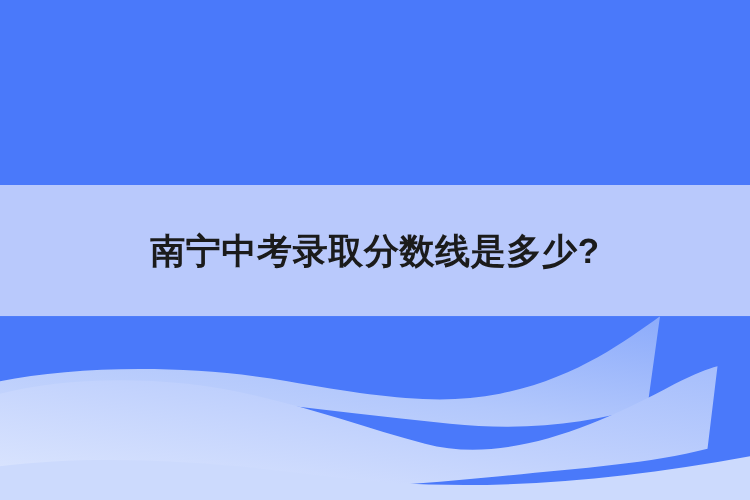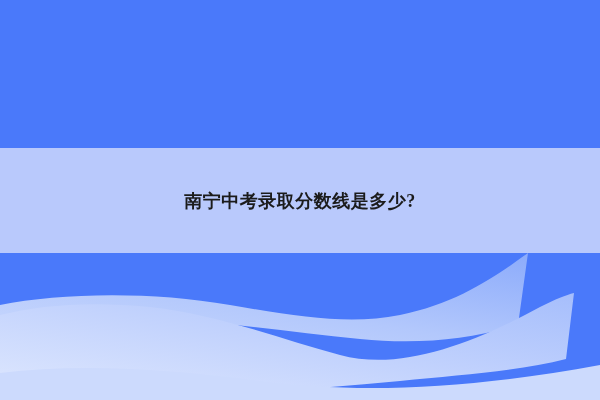--- a/index.html
+++ b/index.html
@@ -33,27 +33,27 @@
     top: 148px;
     width: 600px;
     height: 105px;
     background: #b9c9fc;
     display: flex;
     align-items: center;
     justify-content: center;
   }
   .headline {
     color: #1b1b1b;
-    font-size: 18px;
+    font-size: 28px;
     font-weight: 700;
     letter-spacing: 0.5px;
     line-height: 1;
     white-space: nowrap;
     text-align: right;
-    font-family: Liberation Serif, serif;
+    font-family: Liberation Sans, sans-serif;
   }
 
   
   .band-bottom {
     position: absolute;
     left: 0;
     top: 253px;
     width: 600px;
     height: 147px;
     background: #4a79fa;

